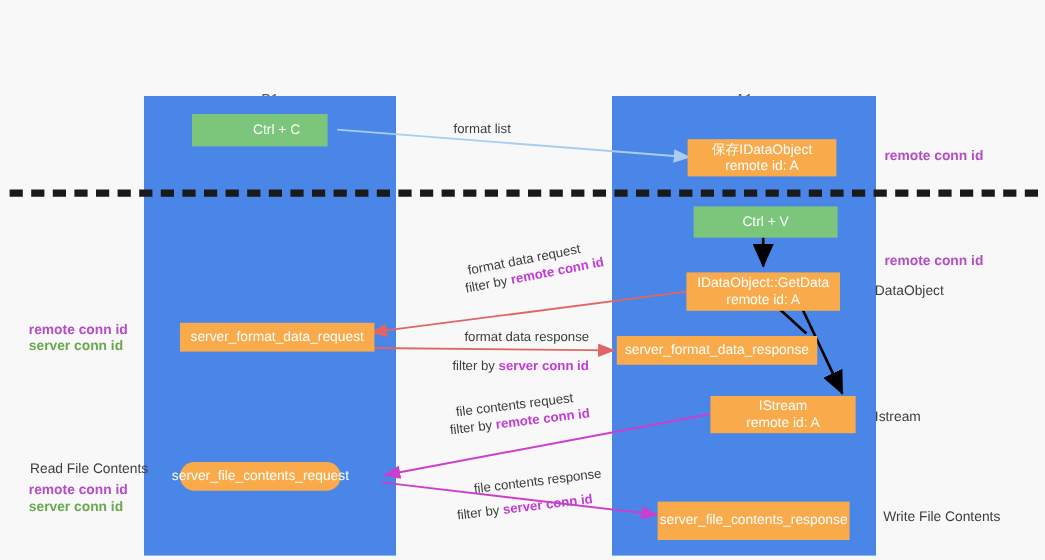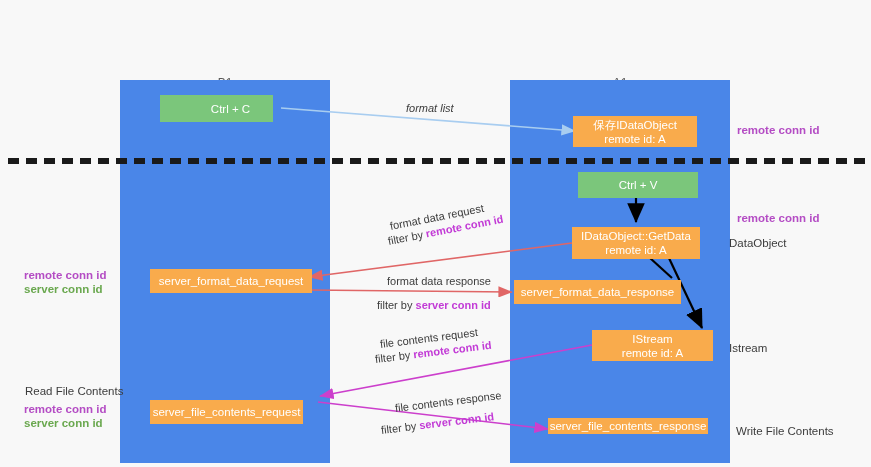--- a/index.html
+++ b/index.html
@@ -152,25 +152,25 @@
   <div class="box orange" style="left:572px; top:227px; width:128px; height:32px;">IDataObject::GetData
 remote id: A</div>
 
   <div class="box orange" style="left:514px; top:280px; width:167px; height:24px;">server_format_data_response</div>
 
   <div class="box orange" style="left:150px; top:269px; width:162px; height:24px;">server_format_data_request</div>
 
   <div class="box orange" style="left:592px; top:330px; width:121px; height:31px;">IStream
 remote id: A</div>
 
-  <div class="box orange" style="left:150px; top:400px; width:153px; height:24px;">server_file_contents_request</div>
-
-  <div class="box orange" style="left:548px; top:418px; width:160px; height:16px;">server_file_contents_response</div>
-
-  <div class="edge-label" style="left:406px; top:101px;font-style:italic;">format list</div>
+  <div class="box orange" style="left:150px; top:385px; width:134px; height:24px;border-radius:12px;">server_file_contents_request</div>
+
+  <div class="box orange" style="left:548px; top:418px; width:160px; height:32px;">server_file_contents_response</div>
+
+  <div class="edge-label" style="left:378px; top:101px;">format list</div>
 
   <div class="edge-label rot-b" style="left:390px; top:219px;">format data request</div>
   <div class="edge-label rot-b" style="left:388px; top:234px;">
     <span>filter by </span><span class="purple">remote conn id</span>
   </div>
 
   <div class="edge-label" style="left:387px; top:274px;">format data response</div>
   <div class="edge-label" style="left:377px; top:298px;">
     <span>filter by </span><span class="purple">server conn id</span>
   </div>

